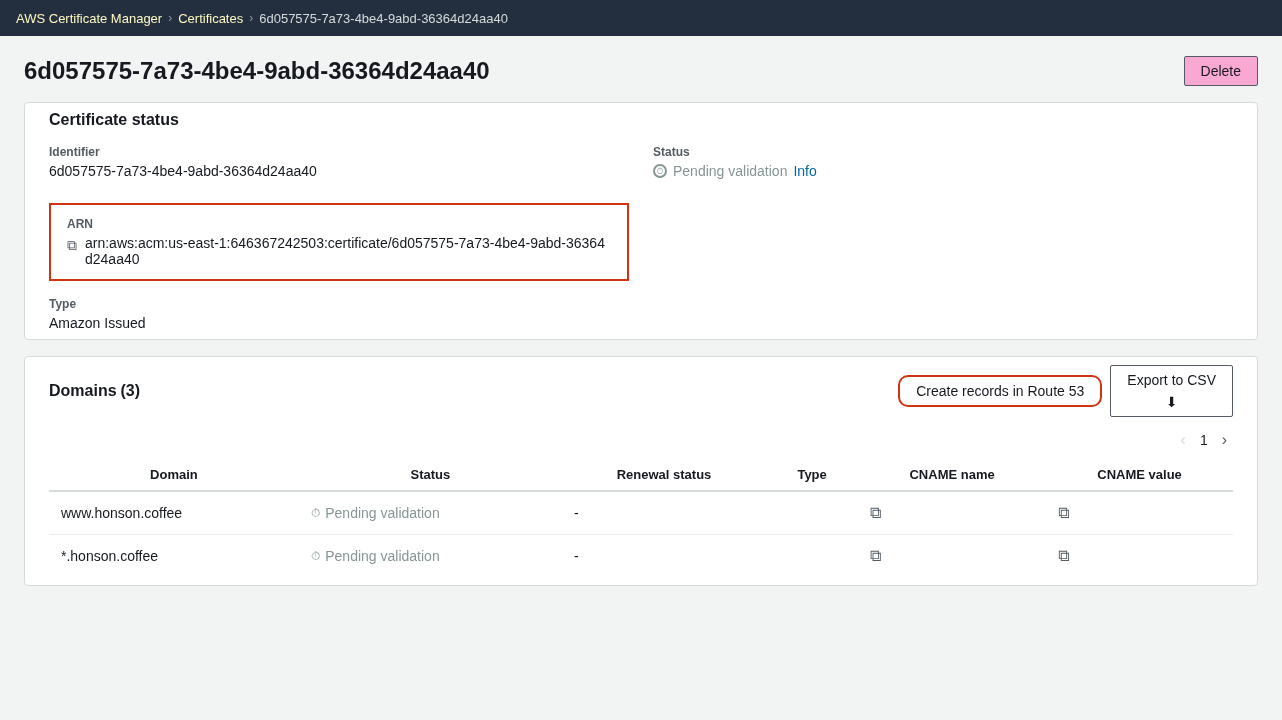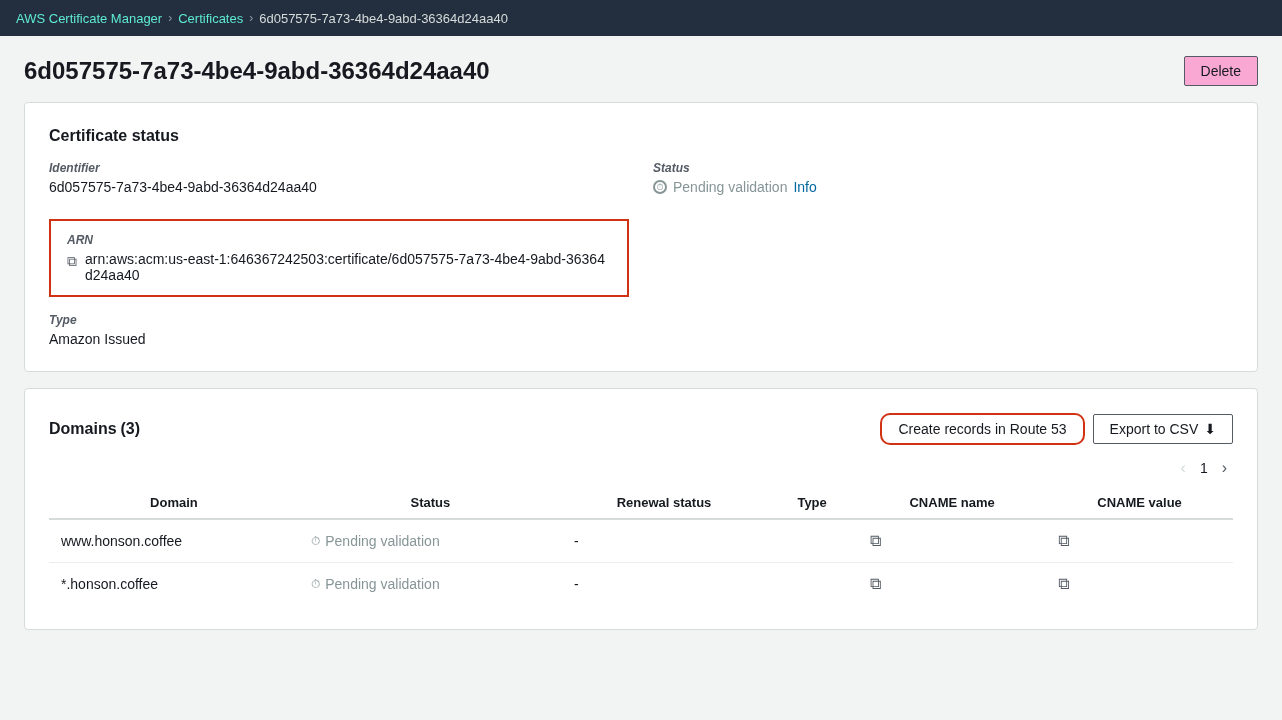--- a/index.html
+++ b/index.html
@@ -19,21 +19,21 @@
       align-items: center;
     }
     .breadcrumb {
       display: flex;
       align-items: center;
       gap: 6px;
       font-size: 13px;
       color: #d5dbdb;
     }
     .breadcrumb a {
-      color: #5eead4;
+      color: #fef9c3;
       text-decoration: none;
     }
     .breadcrumb-sep {
       color: #8a9aa5;
       font-size: 12px;
     }
     .breadcrumb-current {
       color: #d5dbdb;
     }
 
@@ -65,42 +65,41 @@
       font-size: 14px;
       cursor: pointer;
       white-space: nowrap;
     }
 
     
     .card {
       background: #fff;
       border: 1px solid #d5dbdb;
       border-radius: 4px;
-      padding: 24px 24px;
+      padding: 8px 24px;
       margin-bottom: 16px;
     }
     .card-title {
       font-size: 16px;
       font-weight: 700;
       margin-bottom: 16px;
       color: #16191f;
     }
 
     
     .cert-grid {
       display: grid;
       grid-template-columns: 1fr 1fr;
       gap: 16px 24px;
     }
     .field-label {
       font-size: 12px;
       color: #545b64;
       margin-bottom: 4px;
       font-weight: 600;
-      font-style: italic;
     }
     .field-value {
       font-size: 14px;
       color: #16191f;
       word-break: break-all;
     }
 
     
     .status-container {
       display: flex;
@@ -181,20 +180,21 @@
       border: 1px solid #545b64;
       background: #fff;
       color: #16191f;
       padding: 6px 16px;
       border-radius: 2px;
       font-size: 14px;
       cursor: pointer;
       display: flex;
       align-items: center;
       gap: 6px;
+      flex-direction: column;
     }
 
     
     .pagination {
       display: flex;
       align-items: center;
       gap: 8px;
       justify-content: flex-end;
       margin-bottom: 8px;
     }

